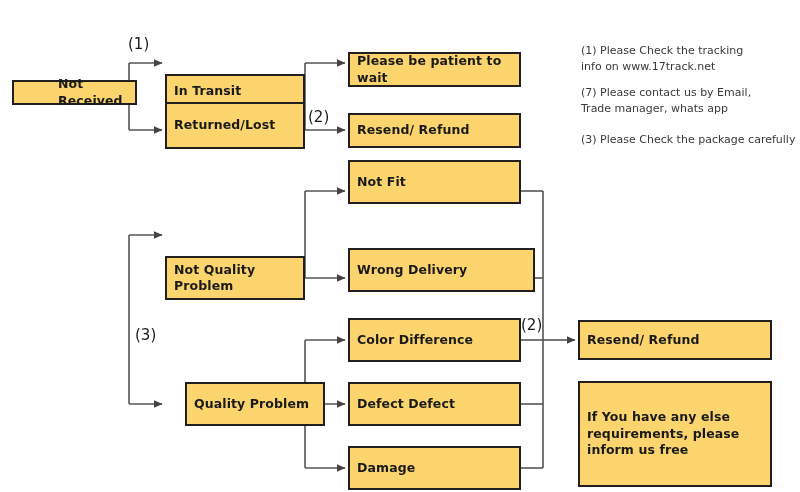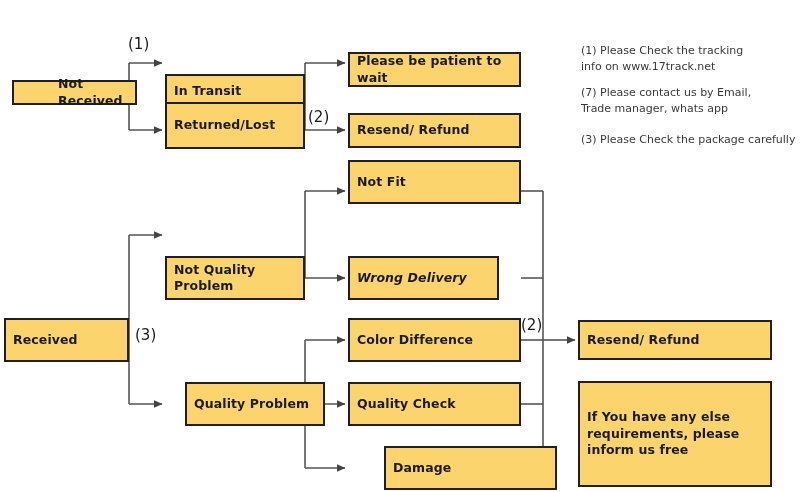--- a/index.html
+++ b/index.html
@@ -124,49 +124,46 @@
   </div>
 
   <div class="node" style="left:348px; top:52px; width:173px; height:35px;">
     <span>Please be patient to wait</span>
   </div>
 
   <div class="node" style="left:348px; top:113px; width:173px; height:35px;">
     <span>Resend/ Refund</span>
   </div>
 
-  <div class="node" style="left:4px; top:318px; width:125px; height:44px;">
-    <span>Received</span>
-  </div>
 
   <div class="node" style="left:165px; top:214px; width:140px; height:44px;margin-top:42px;">
     <span>Not Quality Problem</span>
   </div>
 
   <div class="node" style="left:165px; top:382px; width:140px; height:44px;margin-left:20px;">
     <span>Quality Problem</span>
   </div>
 
   <div class="node" style="left:348px; top:160px; width:173px; height:44px;">
     <span>Not Fit</span>
   </div>
 
-  <div class="node" style="left:348px; top:256px; width:151px; height:44px;font-style:italic;">
+  <div class="node" style="left:348px; top:248px; width:187px; height:44px;">
     <span>Wrong Delivery</span>
   </div>
 
   <div class="node" style="left:348px; top:318px; width:173px; height:44px;align-items:center;">
     <span>Color Difference</span>
   </div>
 
   <div class="node" style="left:348px; top:382px; width:173px; height:44px;">
-    <span>Quality Check</span>
-  </div>
-
-  <div class="node" style="left:348px; top:446px; width:173px; height:44px;margin-left:36px;">
+    <span>Defect Defect</span>
+  </div>
+
+  <div class="node" style="left:348px; top:446px; width:173px; height:44px;">
     <span>Damage</span>
   </div>
 
   <div class="node" style="left:578px; top:320px; width:194px; height:40px;">
     <span>Resend/ Refund</span>
   </div>
 
   <div class="node" style="left:578px; top:381px; width:194px; height:106px;">
     <span>If You have any else
 requirements, please

